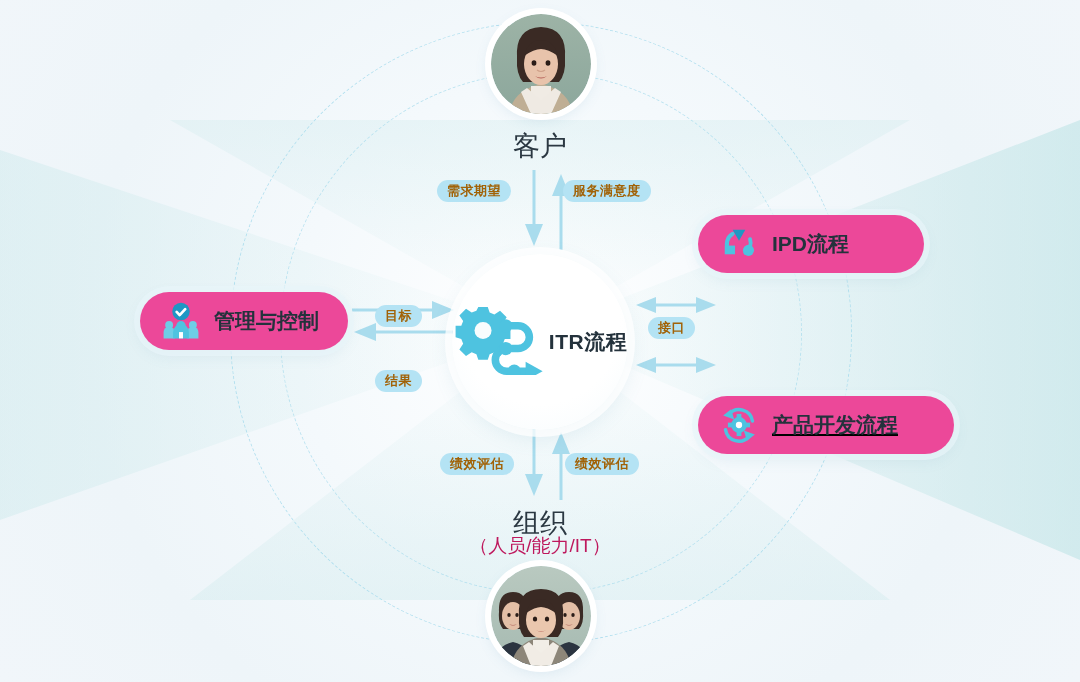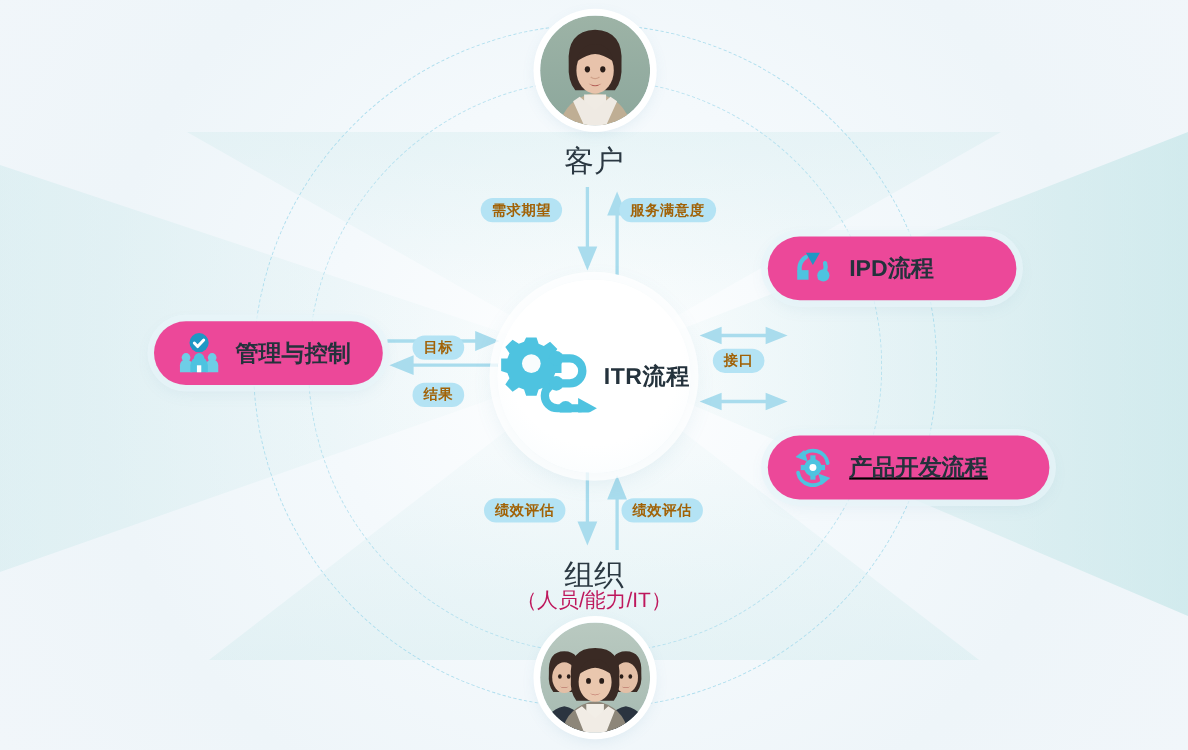--- a/index.html
+++ b/index.html
@@ -71,21 +71,21 @@
   
   .tag{
     position:absolute;background:#b4e3f4;color:#a16207;
     border-radius:13px;font-size:13px;font-weight:700;
     padding:4px 10px 5px;line-height:1;white-space:nowrap;
     letter-spacing:.5px;
   }
   #tag-demand{left:437px;top:180px;}
   #tag-satis{left:563px;top:180px;}
   #tag-goal{left:375px;top:282px;margin-top:23px;}
-  #tag-result{left:375px;top:348px;}
+  #tag-result{left:375px;top:370px;}
   #tag-iface{left:648px;top:317px;}
   #tag-eval{left:440px;top:453px;}
   #tag-improve{left:565px;top:453px;}
 </style>
 </head>
 <body>
 
 <div id="stage">
 
   <div class="bg-base"></div>

